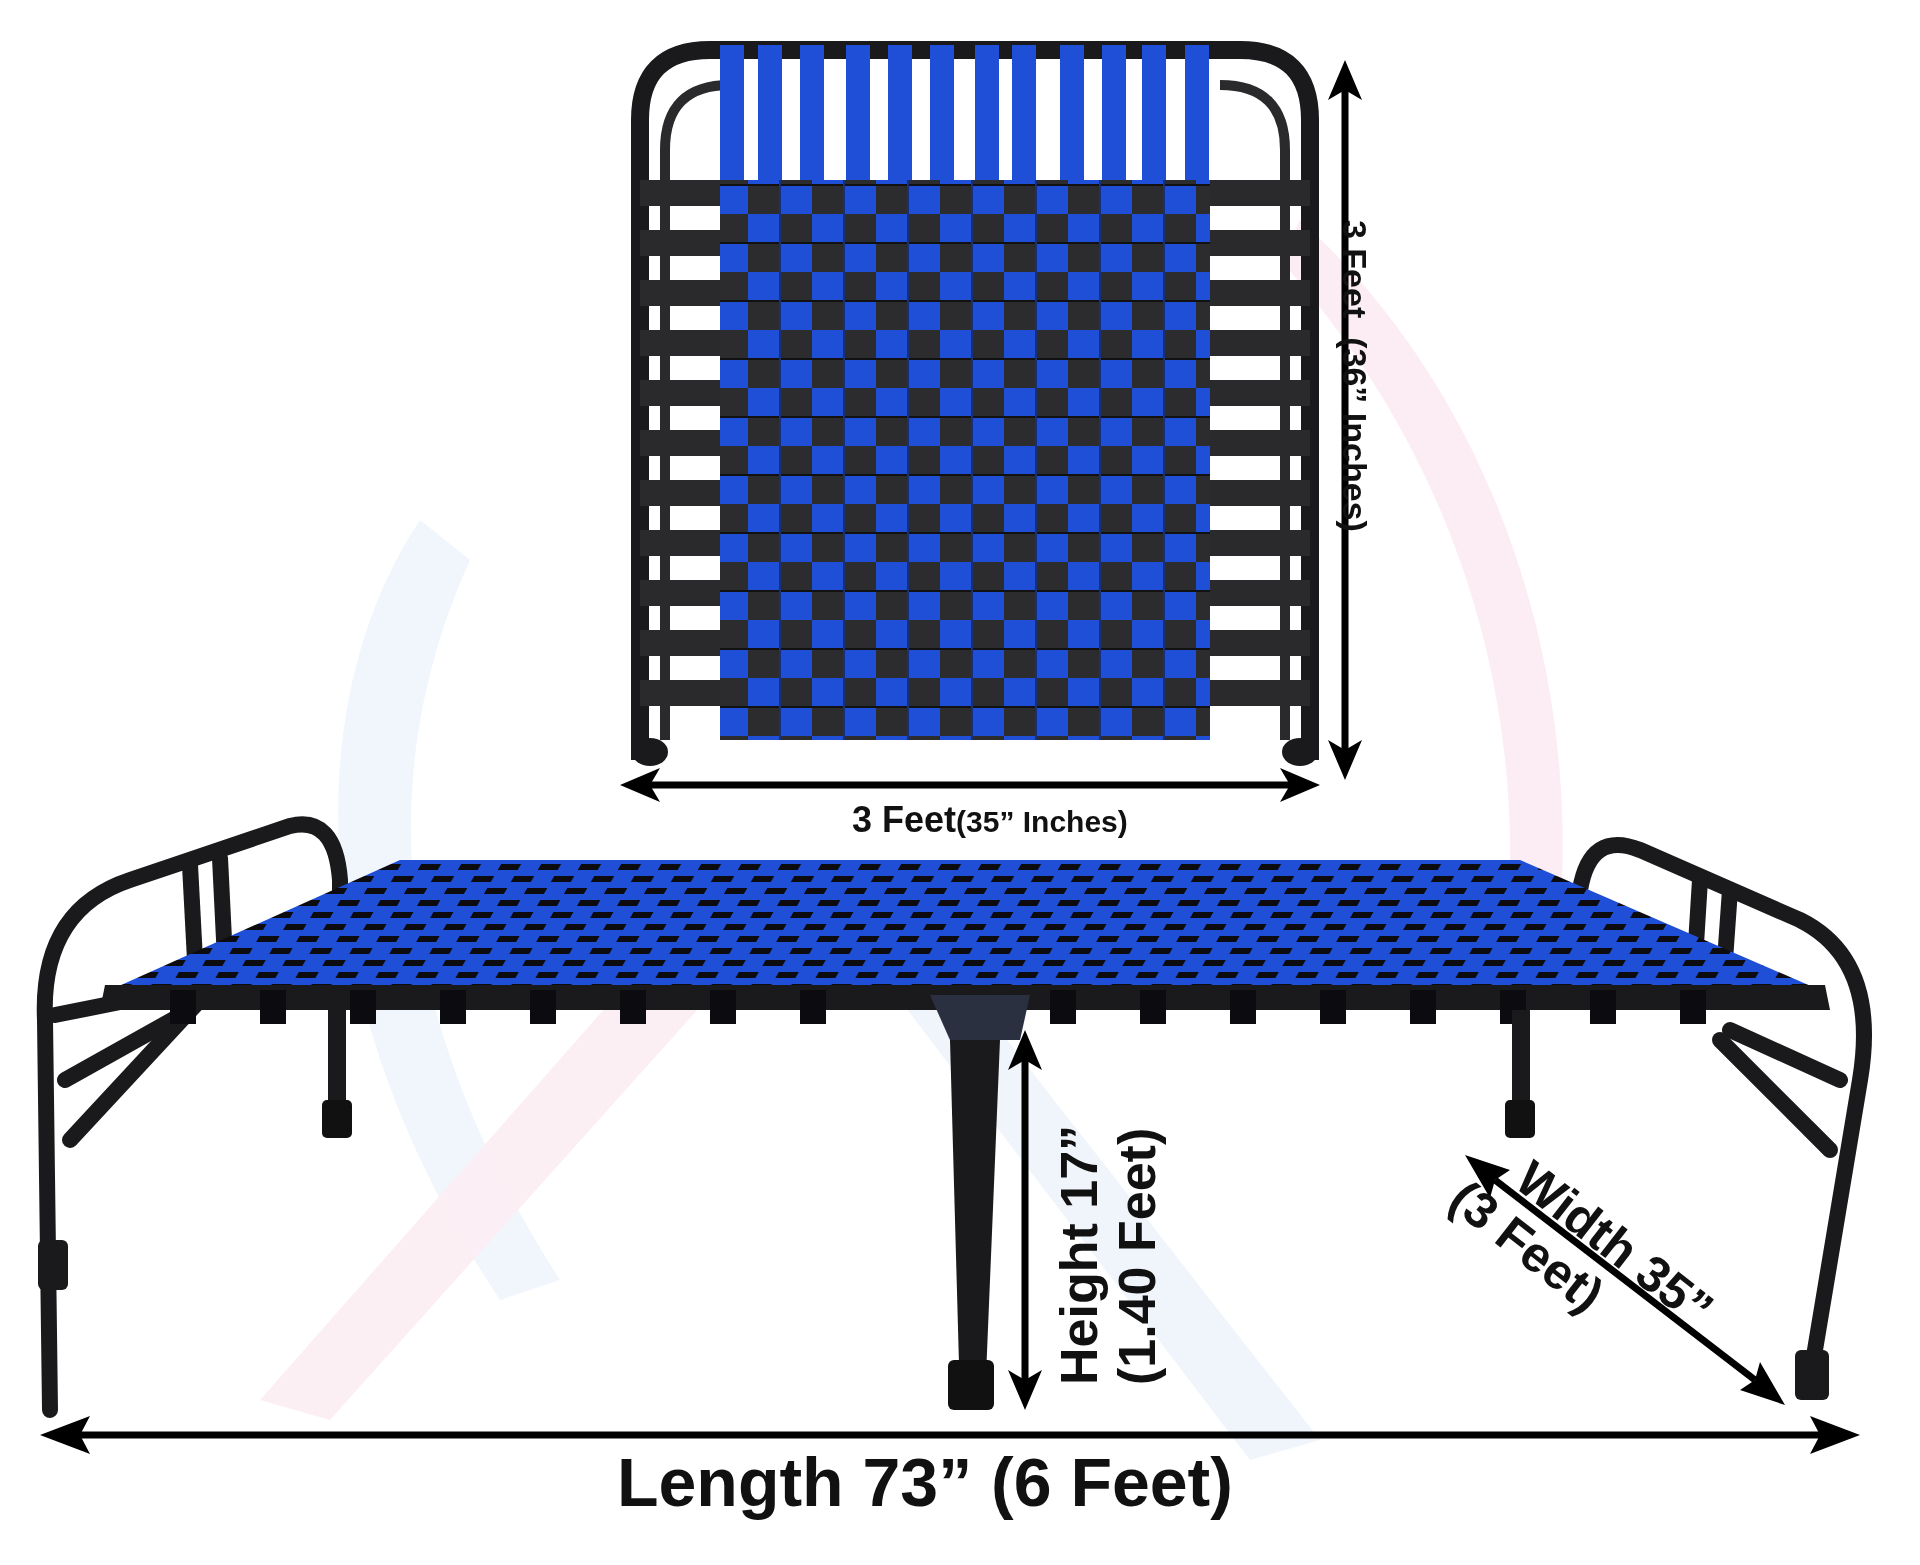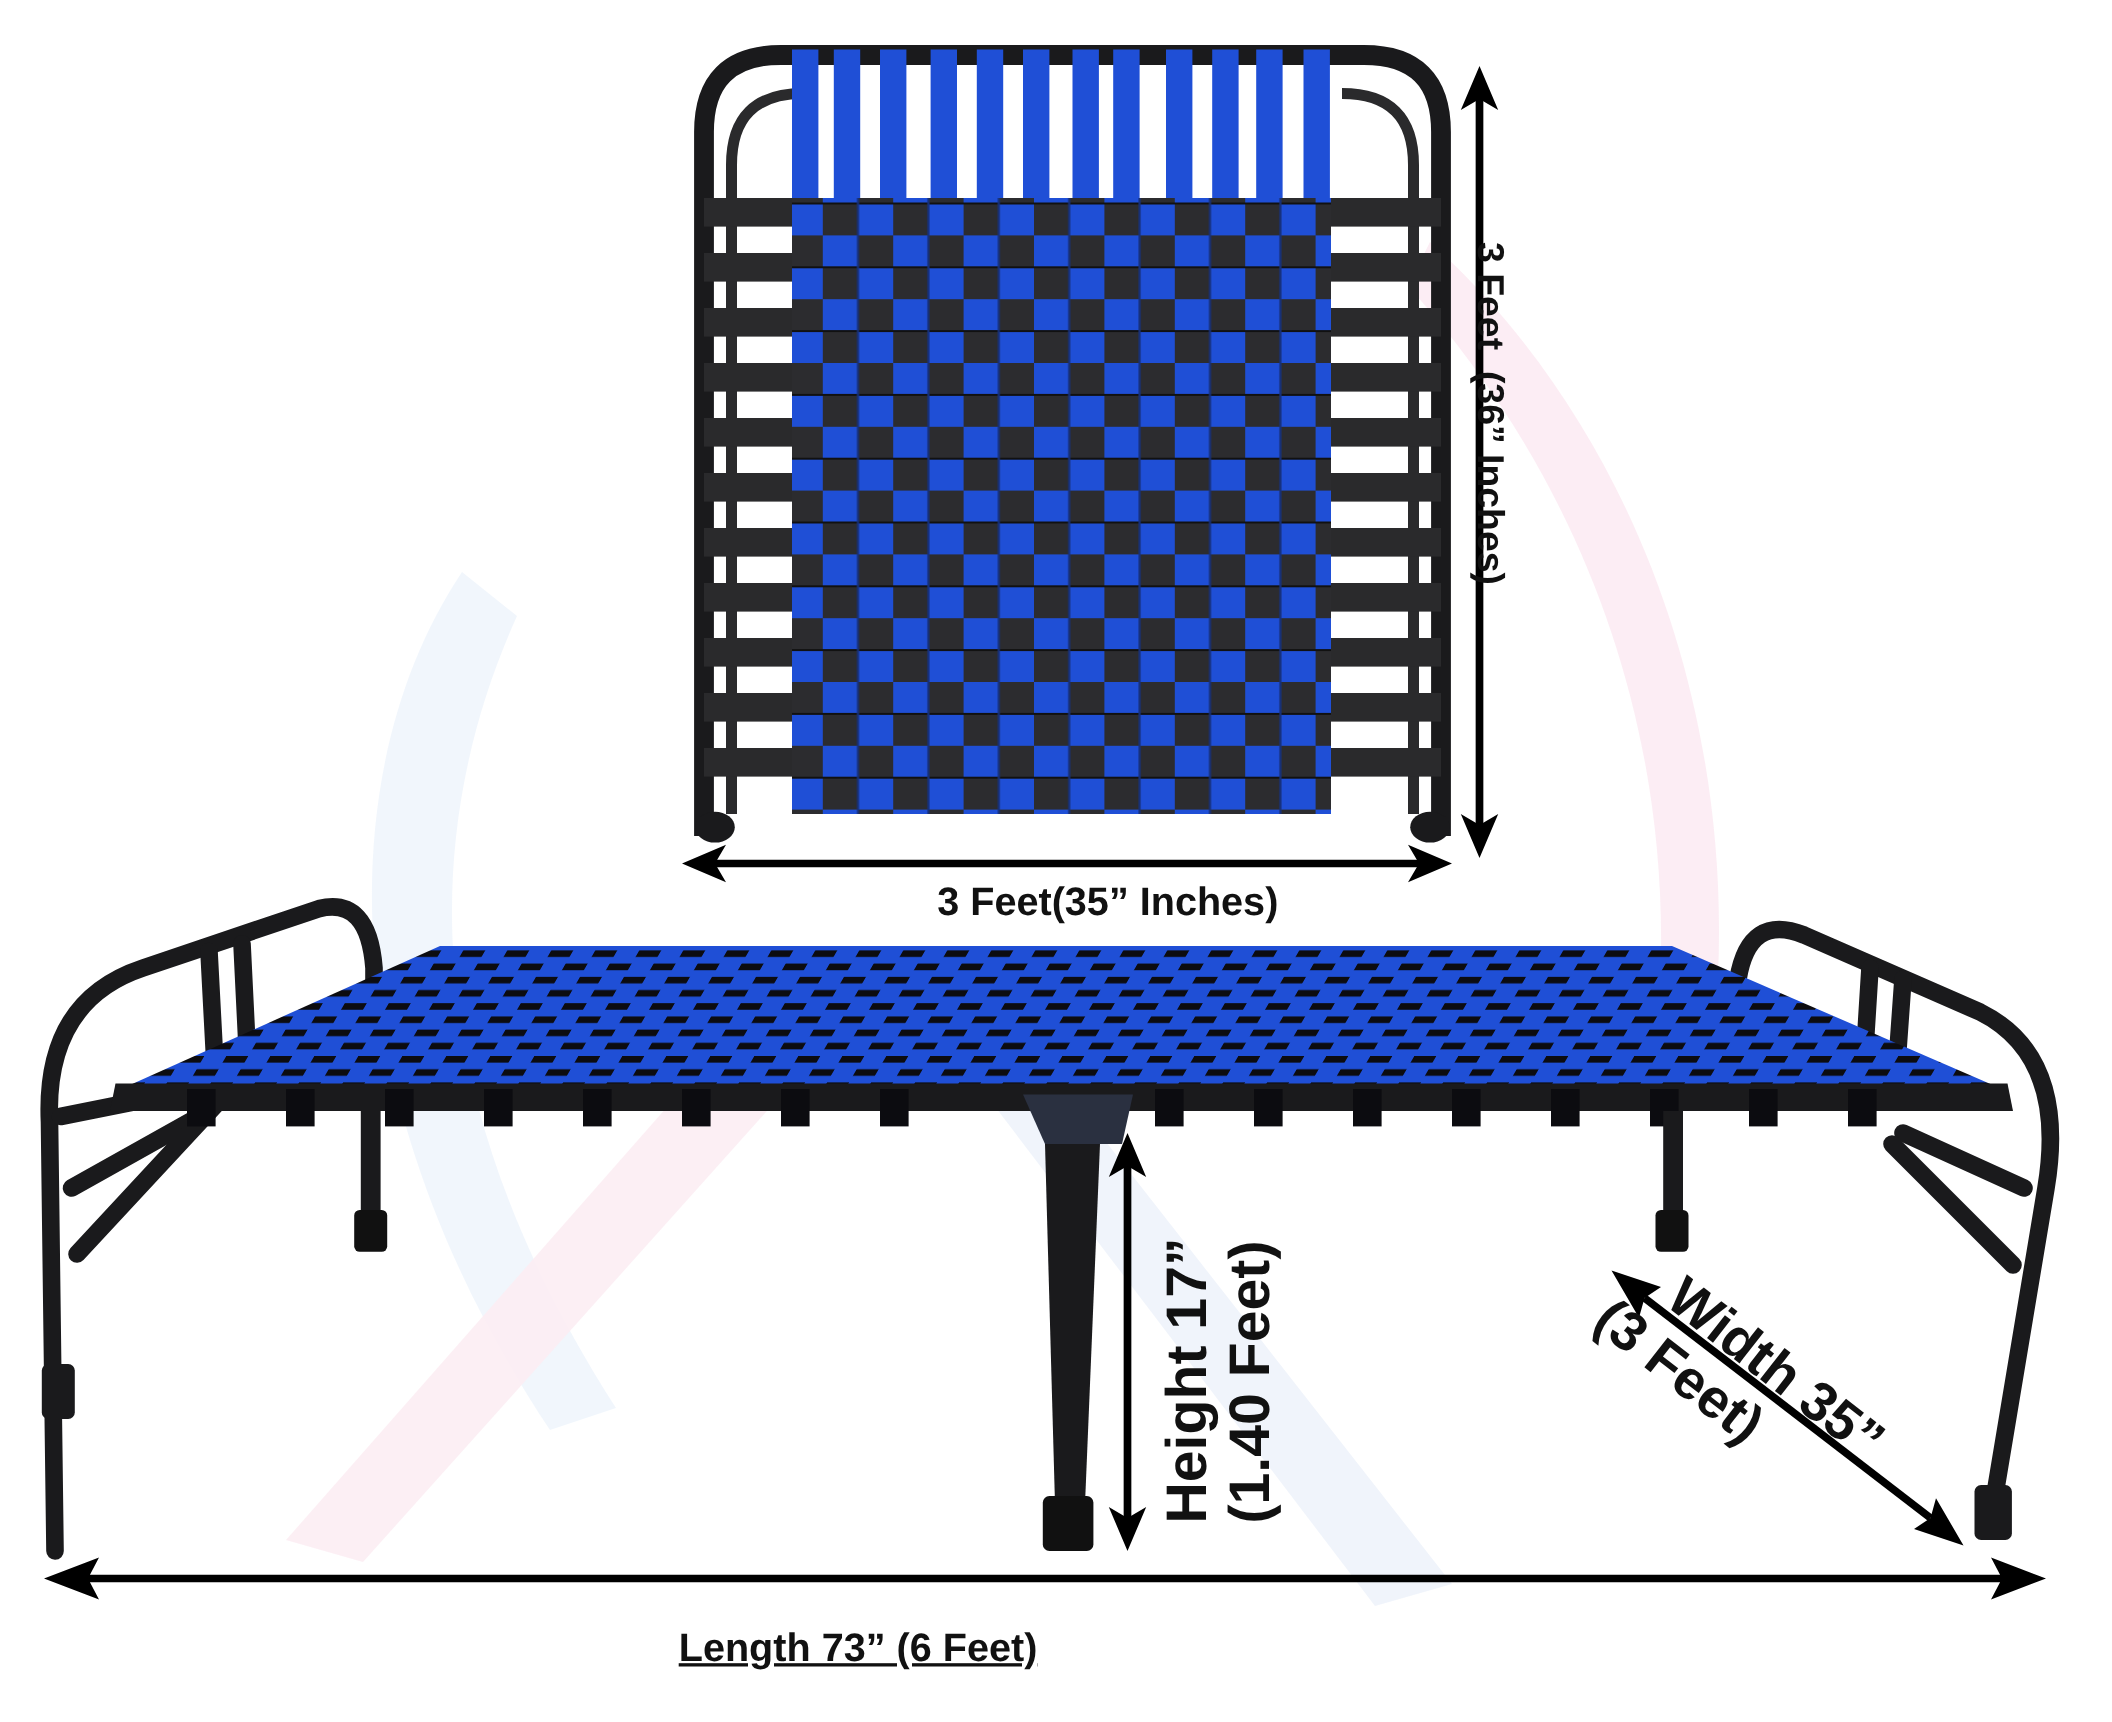--- a/index.html
+++ b/index.html
@@ -13,30 +13,30 @@
     .bg-swoosh { position: absolute; left: 0; top: 0; width: 1920px; height: 1565px; }
     .label {
       position: absolute; color: #111; font-weight: bold; white-space: nowrap;
       line-height: 1;
     }
     .label-folded-height {
       left: 1372px; top: 220px; font-size: 34px;
       transform-origin: 0 0; transform: rotate(90deg);
     }
     .label-folded-width { left: 852px; top: 802px; font-size: 36px; }
-    .label-folded-width .paren { font-size: 36px; }
+    .label-folded-width .paren { font-size: 30px; }
     .label-height {
       left: 1050px; top: 1385px; font-size: 52px; line-height: 58px;
       transform-origin: 0 0; transform: rotate(-90deg);
     }
     .label-width {
       left: 1540px; top: 1150px; font-size: 50px; line-height: 56px;
       transform-origin: 0 0; transform: rotate(38deg);
     }
-    .label-length { left: 617px; top: 1480px; font-size: 36px; text-decoration: underline; }
+    .label-length { left: 617px; top: 1448px; font-size: 68px; }
   </style>
 </head>
 <body>
 
 <div class="canvas">
 
   <svg class="bg-swoosh" viewBox="0 0 1920 1565">
     <path d="M420 520 C 300 700, 300 1000, 500 1300 L 560 1280 C 380 1000, 380 760, 470 560 Z" fill="#eef4fb" opacity="0.8"></path>
     <path d="M1300 220 C 1500 400, 1600 700, 1550 1000 L 1500 990 C 1540 720, 1460 460, 1280 260 Z" fill="#fbe9f1" opacity="0.8"></path>
     <path d="M700 900 L 260 1400 L 330 1420 L 760 940 Z" fill="#fcedf3" opacity="0.9"></path>

